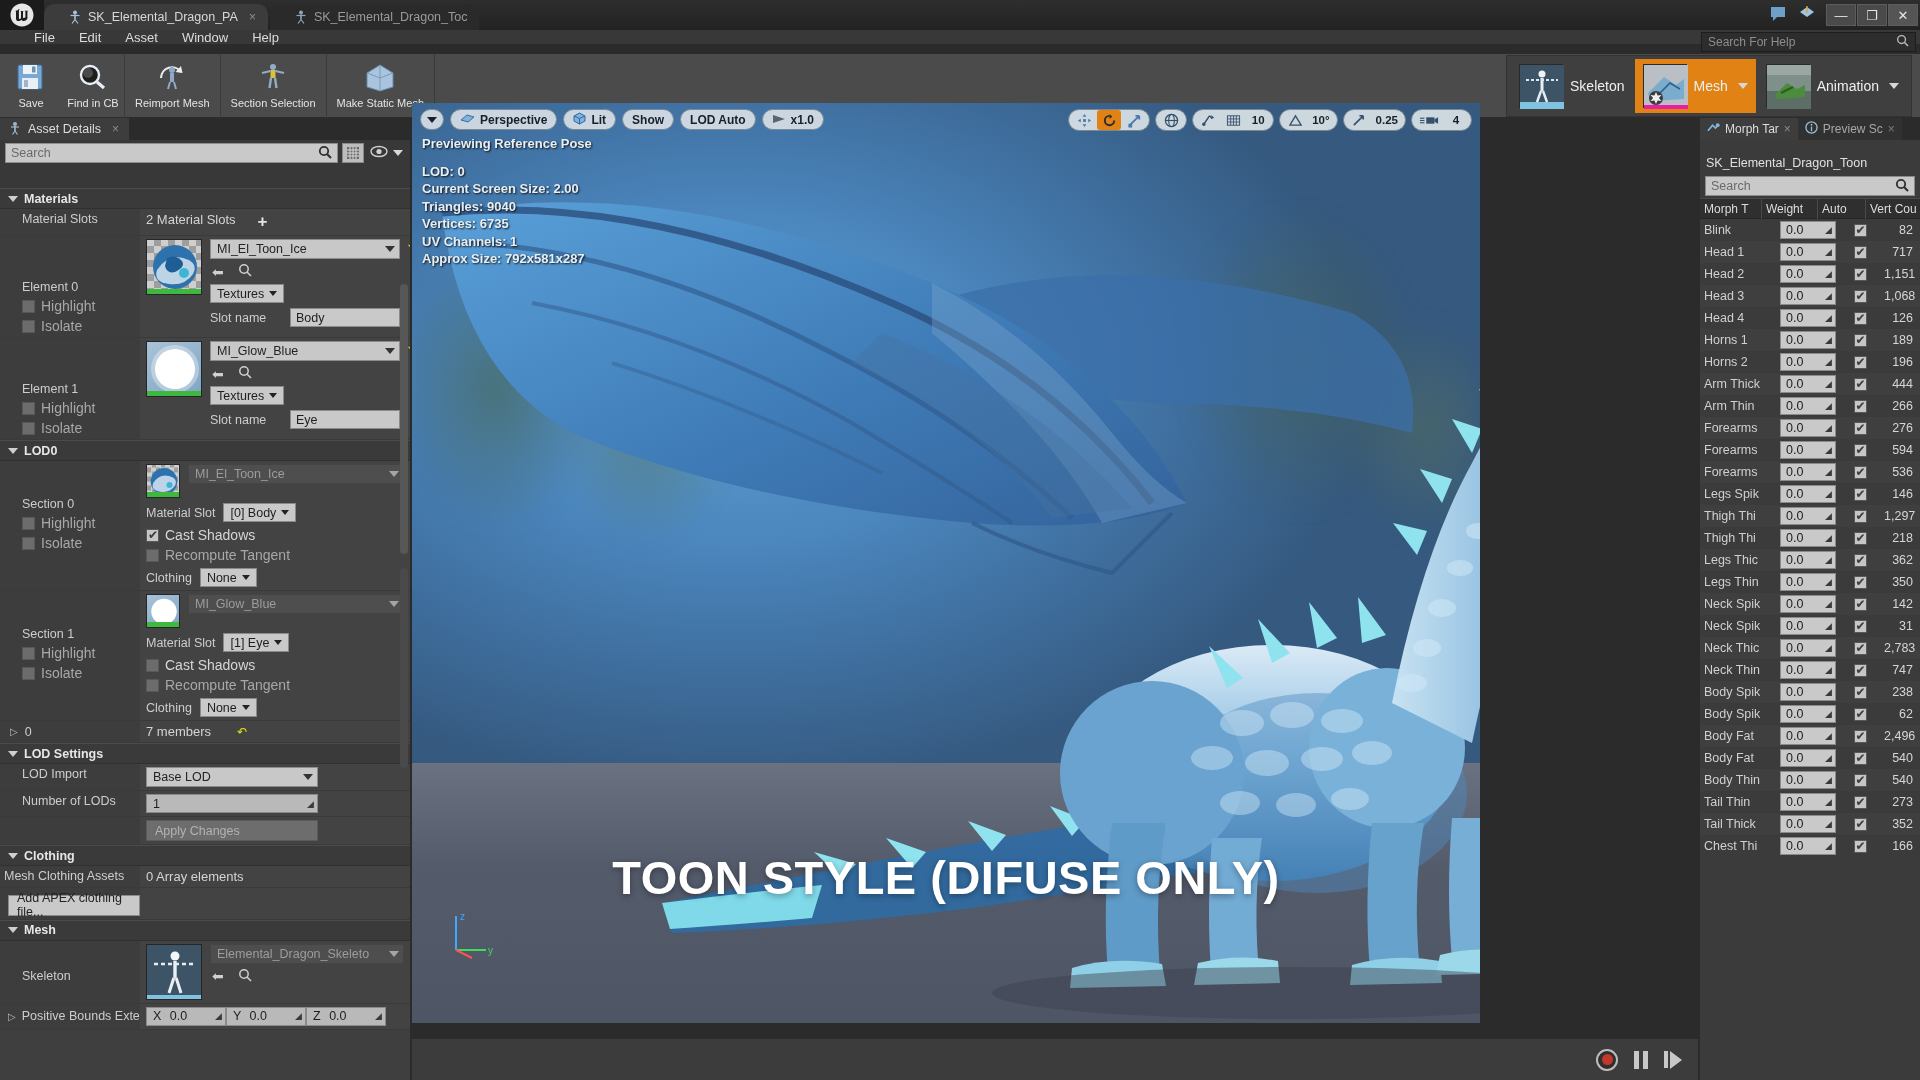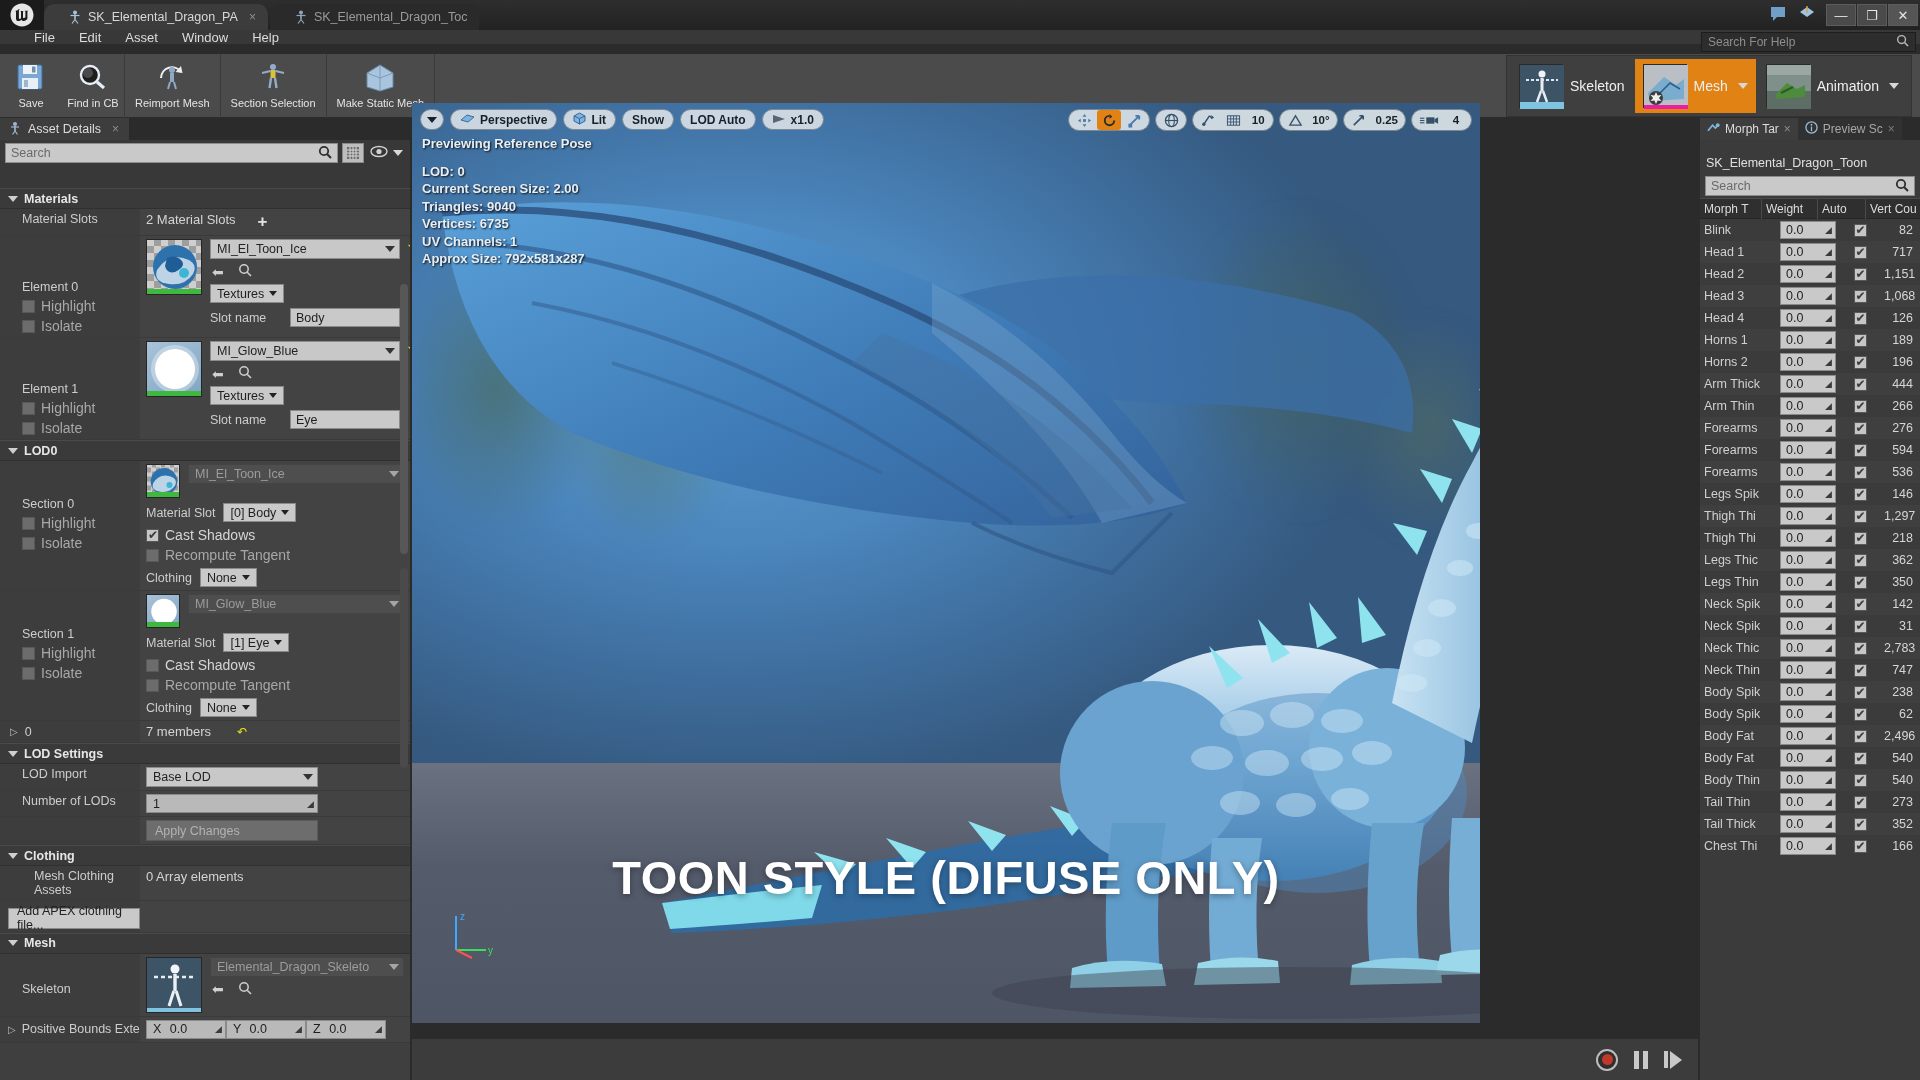--- a/index.html
+++ b/index.html
@@ -680,21 +680,21 @@
       <div class="pright">
         <div class="btnlike dim" style="width:172px;justify-content:flex-start;">Apply Changes</div>
       </div>
     </div>
 
     <div class="cat">
       <span class="tri"></span>
       <span class="ctext">Clothing</span>
     </div>
     <div class="prow">
-      <div class="pleft" style="padding-left:34px;">Mesh Clothing Assets</div>
+      <div class="pleft" style="padding-left:4px;">Mesh Clothing Assets</div>
       <div class="pright">0 Array elements</div>
     </div>
     <div class="prow">
       <div class="pleft" style="padding:3px 0 3px 8px;">
         <span class="btnlike">Add APEX clothing file...</span>
       </div>
       <div class="pright"></div>
     </div>
 
     <div class="cat">

